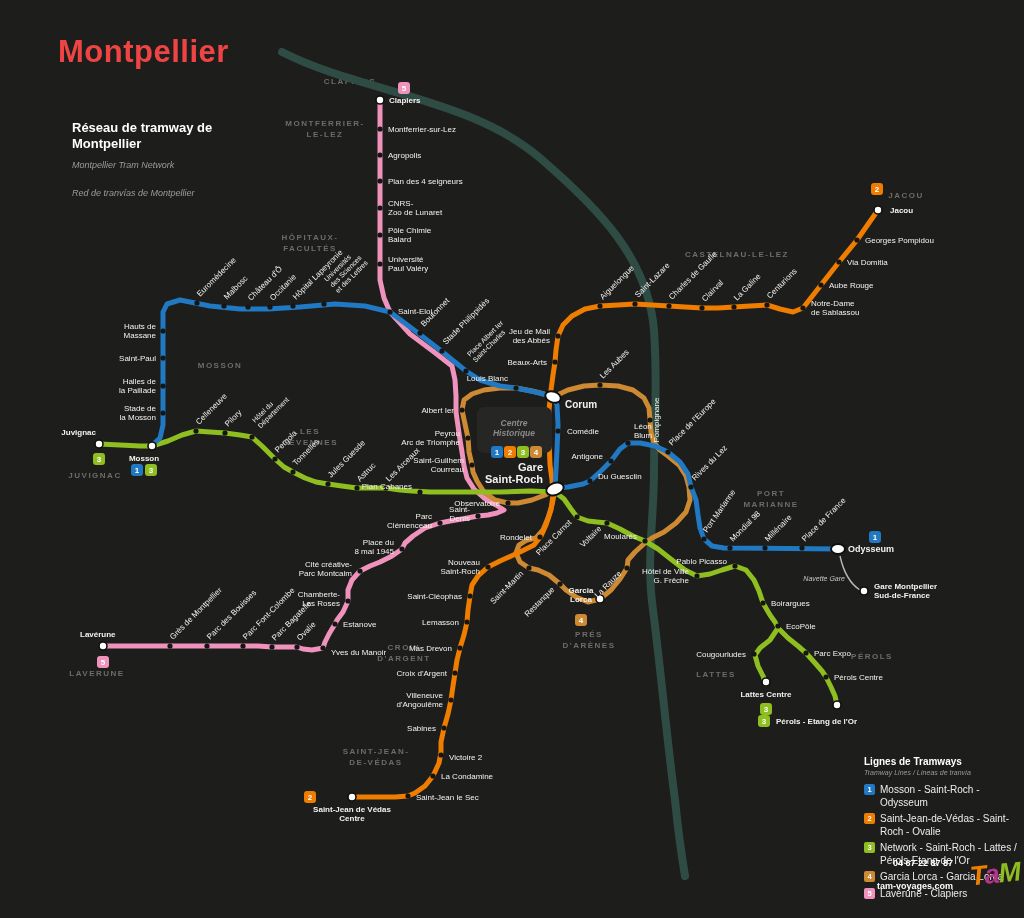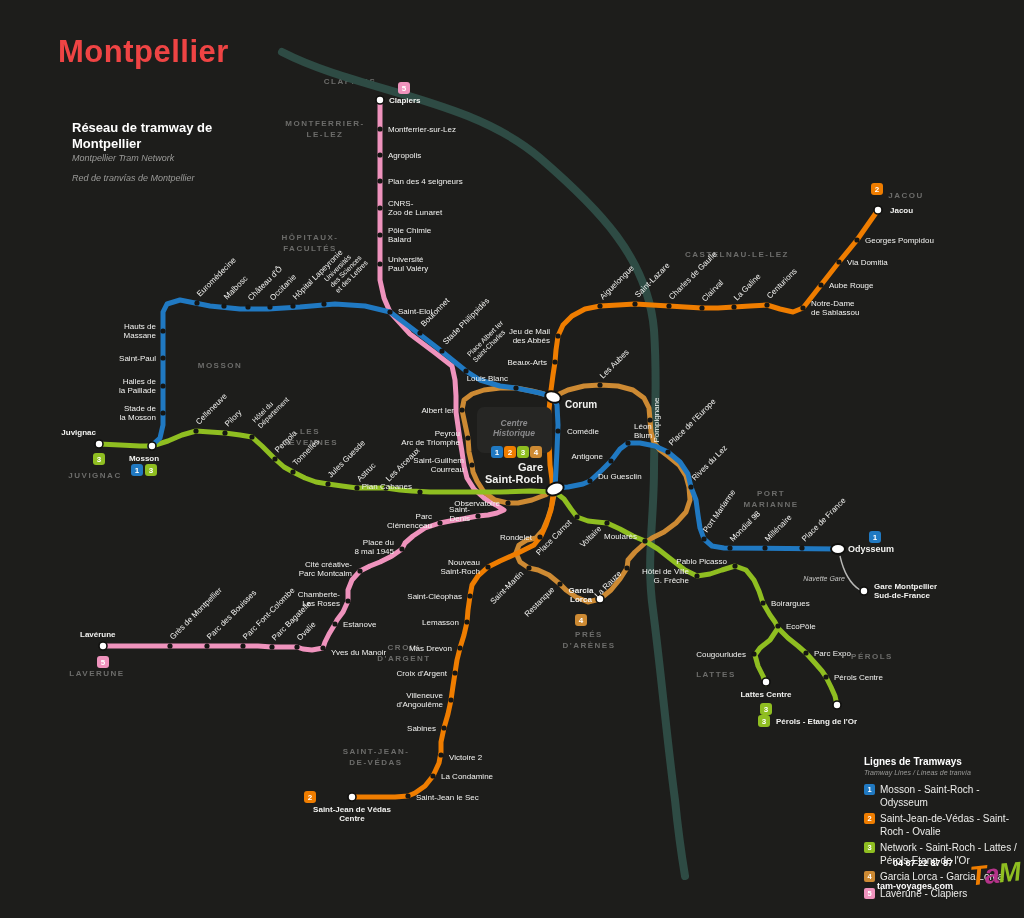--- a/index.html
+++ b/index.html
@@ -7,22 +7,22 @@
          font-family:"Liberation Sans",sans-serif}
   .stage svg{position:absolute;left:0;top:0}
   svg text{font-family:"Liberation Sans",sans-serif}
   .area{fill:#6c6c6a;font-size:8px;font-weight:bold;letter-spacing:1.5px}
   .centrelabel{fill:#8a8a8c;font-size:8.5px;font-style:italic;font-weight:bold}
   .navette{fill:#c6c6c4;font-size:7px;font-style:italic}
   .hdr{position:absolute;left:58px;top:34px;color:#ef4444}
   .hdr h1{margin:0;font-size:31px;letter-spacing:.5px}
   .netblock{position:absolute;left:72px;top:120px;width:185px;text-align:left;color:#fff}
   .nettitle{font-size:13px;font-weight:bold;line-height:1.25}
-  .netsub{font-size:9px;font-style:italic;color:#9b9b99;margin-top:10px}
-  .netsub.first{margin-top:0}
+  .netsub{font-size:9px;font-style:italic;color:#9b9b99;margin-top:18px}
+  .netsub.first{margin-top:7px}
   .legend{position:absolute;left:864px;top:756px;width:154px;color:#fff}
   .legend-title{font-size:10px;font-weight:bold}
   .legend-sub{font-size:7px;font-style:italic;color:#9b9b99;margin:2px 0 8px}
   .lrow{display:flex;gap:5px;margin-bottom:4px;align-items:flex-start}
   .lbadge{flex:0 0 11px;height:11px;border-radius:2px;font-size:7.5px;font-weight:bold;
           text-align:center;line-height:11px;color:#fff}
   .llabel{font-size:10px;line-height:1.25;color:#ececea}
   .credits{position:absolute;left:854px;top:858px;width:166px;display:flex;align-items:center;gap:17px}
   .ctexts{flex:1;text-align:right}
   .phone,.site{font-size:9px;font-weight:bold;color:#fff}

